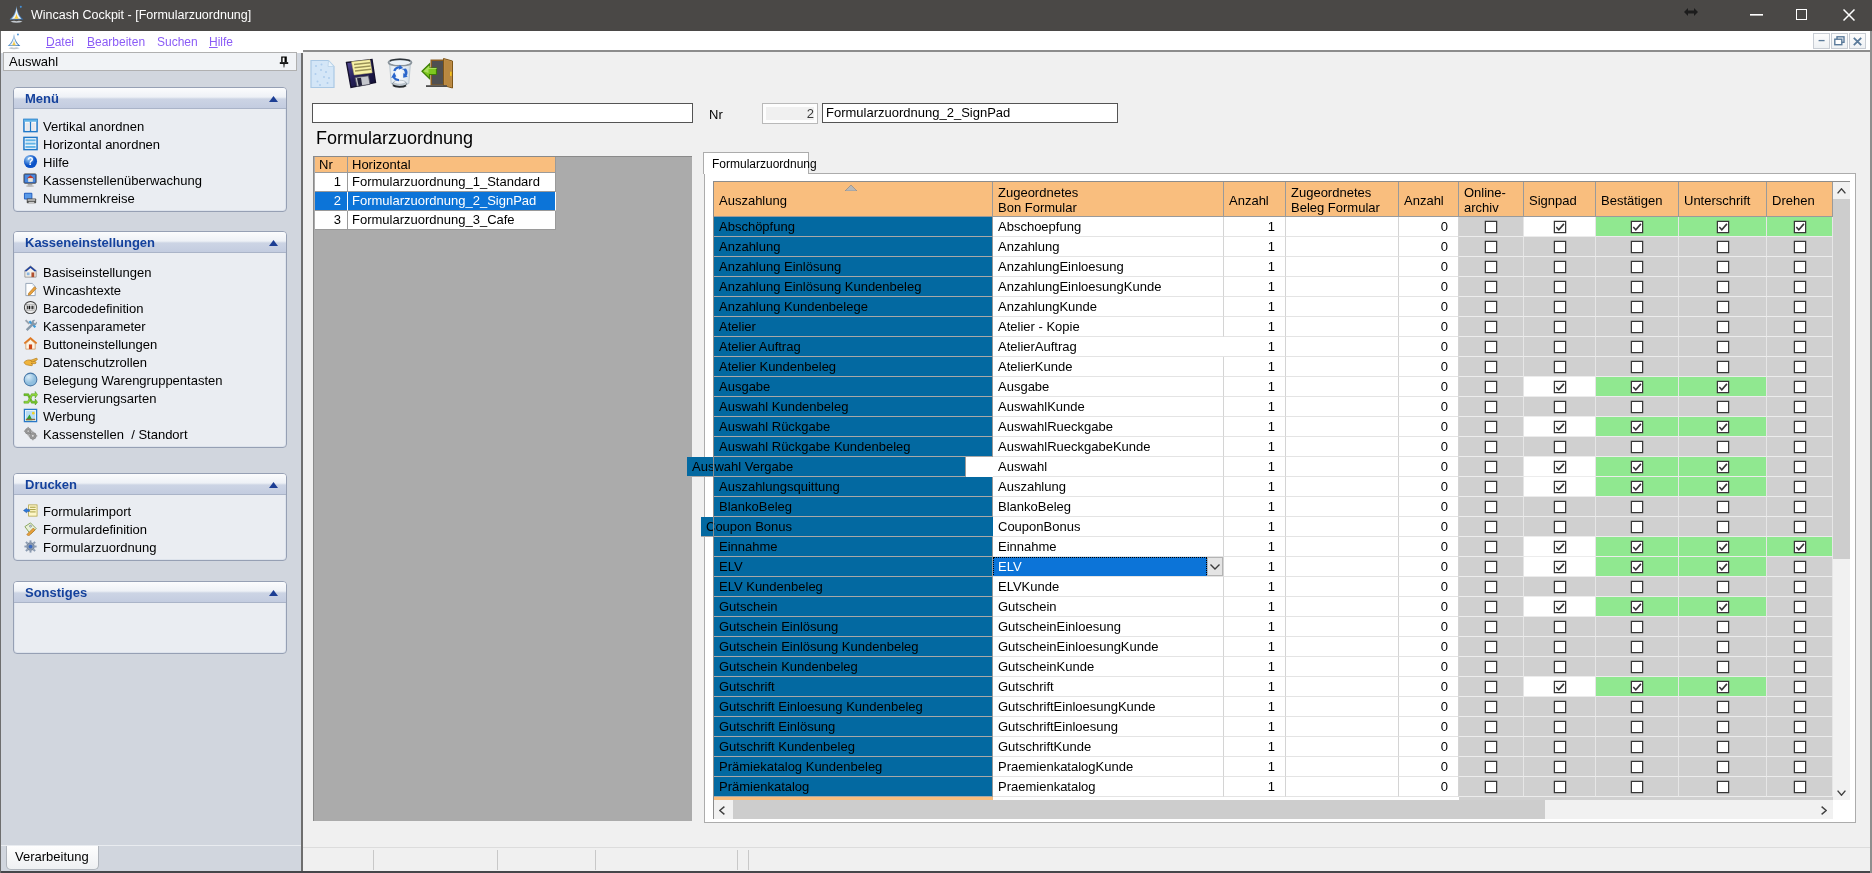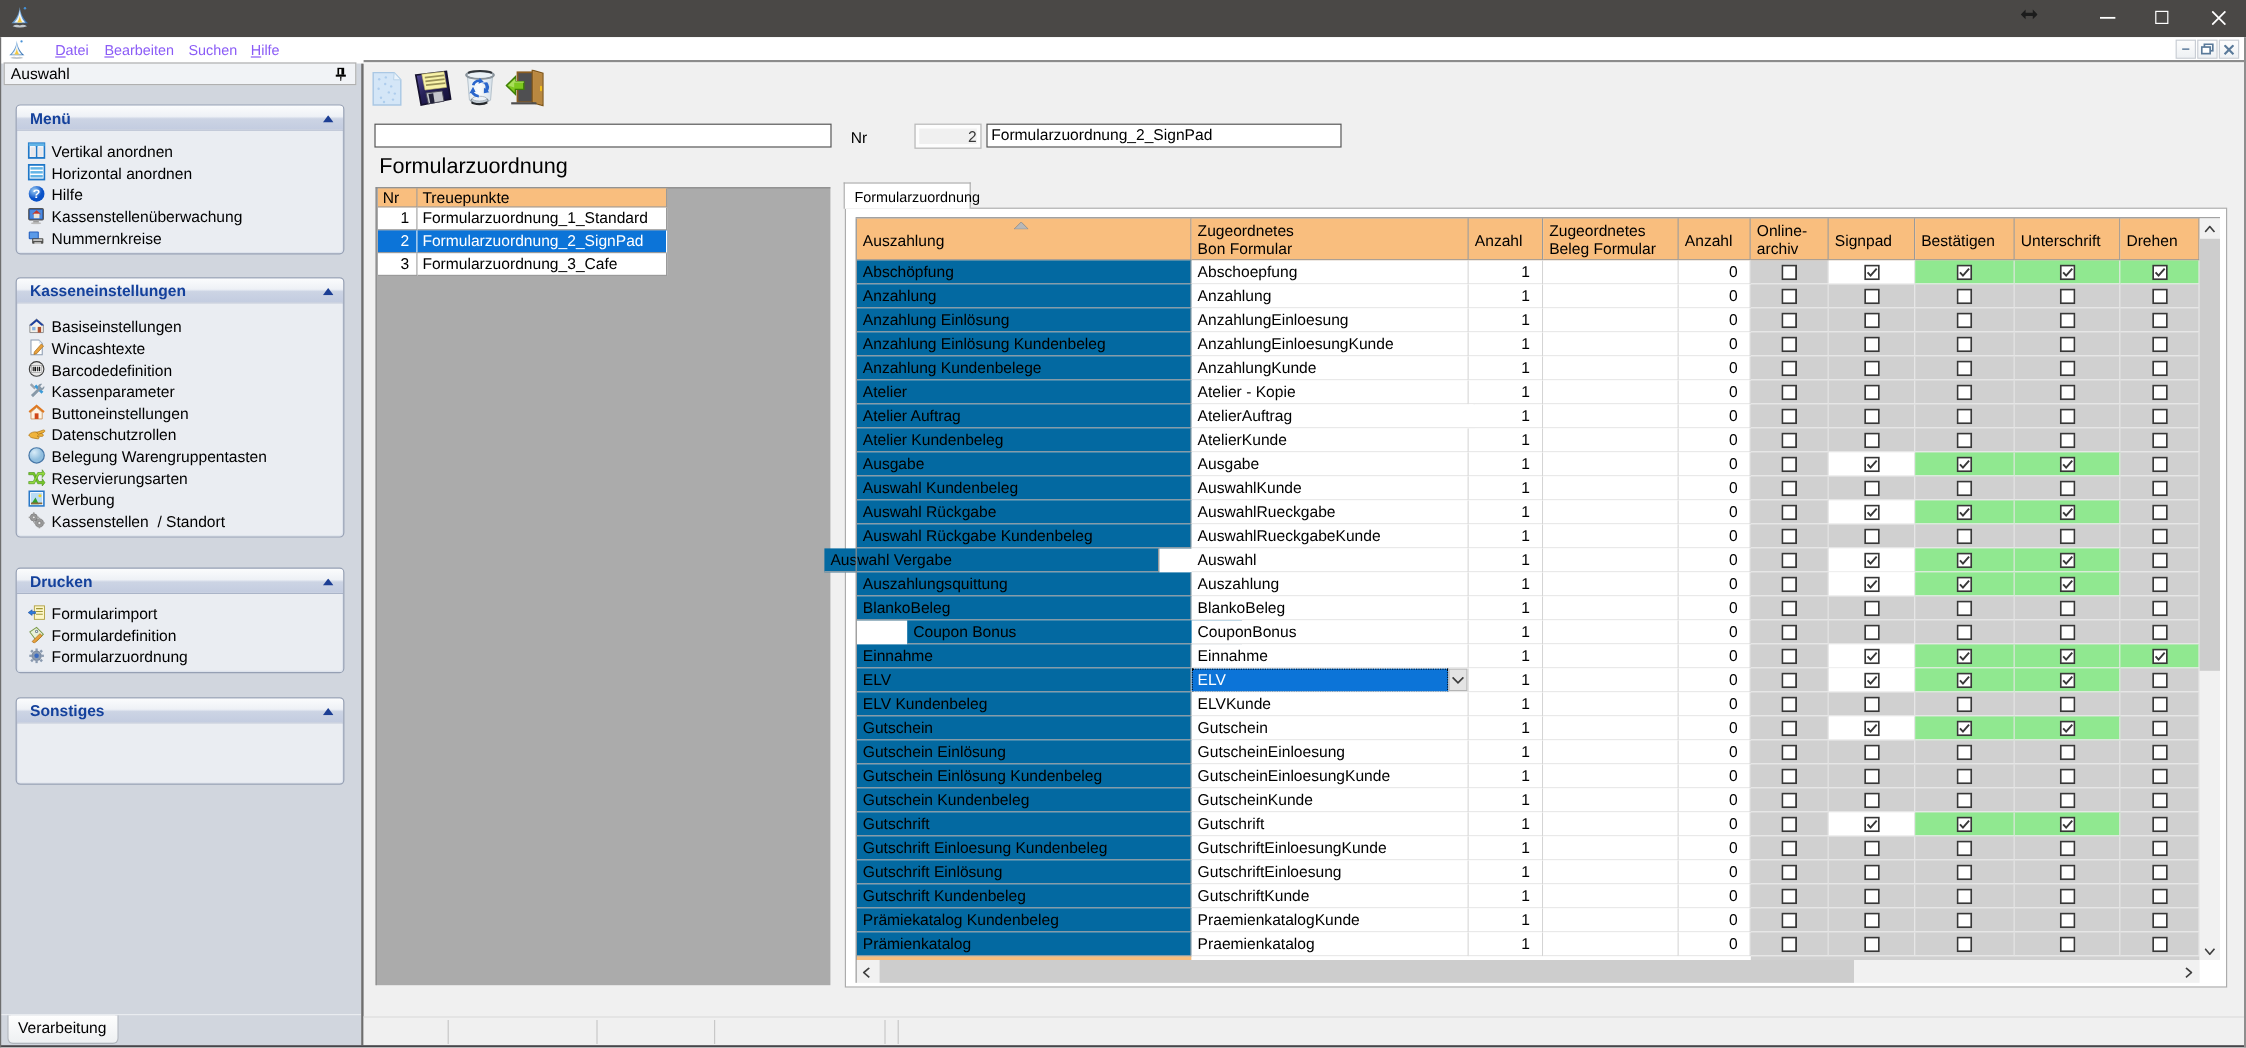--- a/index.html
+++ b/index.html
@@ -59,20 +59,21 @@
             <stop offset="0" stop-color="#9cc8ec"></stop>
             <stop offset="1" stop-color="#2e6cb0"></stop>
           </linearGradient>
         </defs>
         <path d="M8 0.8 C7.5 6.8 4.6 12 0.6 15.2 L15.4 15.2 C11.4 12 8.5 6.8 8 0.8 Z" fill="url(#lg1)"></path>
         <path d="M8 3.4 C7.6 8.2 5.6 12.4 2.9 14.4 L13.1 14.4 C10.4 12.4 8.4 8.2 8 3.4 Z" fill="#eef5fc"></path>
         <path d="M8 8.4 C7.7 10.9 6.8 13 5.5 14.4 L10.5 14.4 C9.2 13 8.3 10.9 8 8.4 Z" fill="#f5c93e"></path>
         <circle cx="12.6" cy="1.8" r="1.1" fill="#4590d6"></circle>
         <path d="M1.6 17.8 C3.8 16.4 6 16.2 8 17.2 C10 16.2 12.2 16.4 14.4 17.8 C10.4 19.2 5.6 19.2 1.6 17.8 Z" fill="#c2c8ce"></path>
       </svg></div>
+  <div class="txt">Wincash Cockpit - [Formularzuordnung]</div>
   <svg style="position:absolute;left:1684px;top:7px" width="14" height="10" viewBox="0 0 14 10">
       <path d="M0 5 L4 1 L4 3.6 L10 3.6 L10 1 L14 5 L10 9 L10 6.4 L4 6.4 L4 9 Z" fill="#1c1c1c"></path>
     </svg>
   <svg style="position:absolute;left:1750px;top:14px" width="13" height="2">
       <rect width="13" height="1.6" fill="#fff"></rect>
     </svg>
   <rect style="position:absolute;left:1796px;top:9px;width:11px;height:11px;border:1.5px solid #fff;display:block"></rect>
   <svg style="position:absolute;left:1843px;top:9px" width="12" height="12" viewBox="0 0 12 12">
       <path d="M0.5 0.5 L11.5 11.5 M11.5 0.5 L0.5 11.5" stroke="#fff" stroke-width="1.5"></path>
     </svg>
@@ -421,21 +422,21 @@
     </svg></div>
 
 <div class="inp" style="left:312px;top:103px;width:381px"></div>
 <div class="abs" style="left:709px;top:107px;font-size:13px">Nr</div>
 <div class="inp" style="left:762px;top:103px;width:56px;height:21px;background:#f0f0f0;border-color:#b9b9b9;box-shadow:inset 0 0 0 3px #fdfdfd;text-align:right;line-height:19px;color:#3a3a3a">2</div>
 <div class="inp" style="left:822px;top:103px;width:296px">Formularzuordnung_2_SignPad</div>
 <div class="abs" style="left:316px;top:128px;font-size:18px">Formularzuordnung</div>
 
 <div class="abs" style="left:313px;top:156px;width:379px;height:665px;background:#ababab;border-top:1px solid #8a8a8a;border-left:1px solid #8a8a8a"></div>
 <div class="sc sh" style="left:315px;top:157px;width:33px">Nr</div>
-<div class="sc sh" style="left:348px;top:157px;width:208px">Treuepunkte</div>
+<div class="sc sh" style="left:348px;top:157px;width:208px">Horizontal</div>
 <div class="sc sr" style="left:315px;top:173px;width:33px;text-align:right;padding-right:6px">1</div>
 <div class="sc sr" style="left:348px;top:173px;width:208px">Formularzuordnung_1_Standard</div>
 <div class="sc sr sel" style="left:315px;top:192px;width:33px;text-align:right;padding-right:6px">2</div>
 <div class="sc sr sel" style="left:348px;top:192px;width:208px">Formularzuordnung_2_SignPad</div>
 <div class="sc sr" style="left:315px;top:211px;width:33px;text-align:right;padding-right:6px">3</div>
 <div class="sc sr" style="left:348px;top:211px;width:208px">Formularzuordnung_3_Cafe</div>
 
 <div class="abs" style="left:704px;top:173px;width:1152px;height:650px;background:#fff;border:1px solid #acacac"></div>
 <div class="abs" style="left:703px;top:152px;width:106px;height:22px;background:#fff;border:1px solid #acacac;border-bottom:none;font-size:12px;padding:4px 0 0 8px">Formularzuordnung</div>
 
@@ -911,21 +912,21 @@
 <div class="c cc" style="left:1679px;top:497px;width:88px;background:#d0d0d0">
     <svg class="cb" width="13" height="13" viewBox="0 0 13 13">
       <rect x="0.75" y="0.75" width="11.5" height="11.5" fill="#fff" stroke="#383838" stroke-width="1.5"></rect>
     </svg>
   </div>
 <div class="c cc" style="left:1767px;top:497px;width:66px;background:#d0d0d0">
     <svg class="cb" width="13" height="13" viewBox="0 0 13 13">
       <rect x="0.75" y="0.75" width="11.5" height="11.5" fill="#fff" stroke="#383838" stroke-width="1.5"></rect>
     </svg>
   </div>
-<div class="c c1" style="left:756px;top:517px;width:279px">Coupon Bonus</div>
+<div class="c c1" style="left:701px;top:517px;width:311px">Coupon Bonus</div>
 <div class="c c2" style="left:993px;top:517px;width:231px">CouponBonus</div>
 <div class="c c3" style="left:1224px;top:517px;width:62px">1</div>
 <div class="c c2" style="left:1286px;top:517px;width:113px"></div>
 <div class="c c3" style="left:1399px;top:517px;width:60px">0</div>
 <div class="c cc" style="left:1459px;top:517px;width:65px;background:#d0d0d0">
     <svg class="cb" width="13" height="13" viewBox="0 0 13 13">
       <rect x="0.75" y="0.75" width="11.5" height="11.5" fill="#fff" stroke="#383838" stroke-width="1.5"></rect>
     </svg>
   </div>
 <div class="c cc" style="left:1524px;top:517px;width:72px;background:#d0d0d0">

